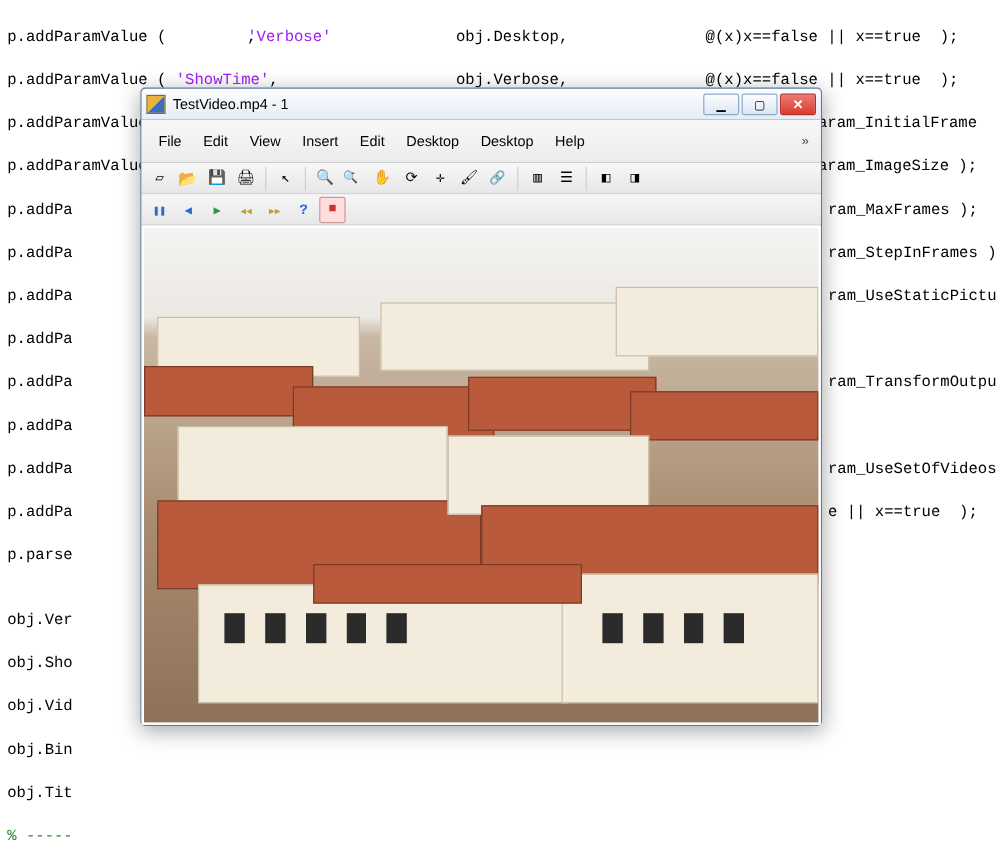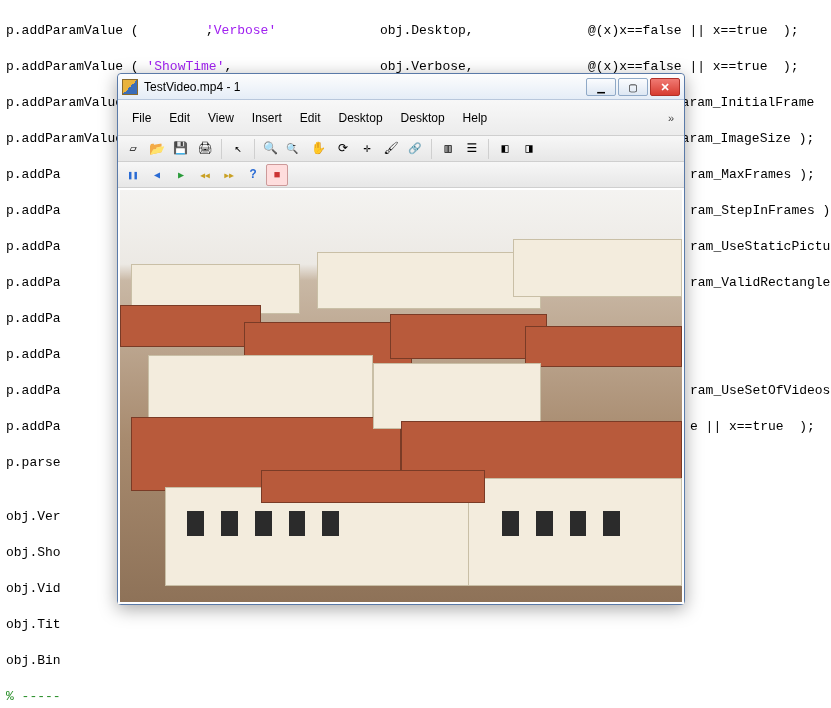--- a/index.html
+++ b/index.html
@@ -164,32 +164,32 @@
 <body>
 
 <div class="code-pane">
 <div class="code-line"><span class="seg" style="width:200px">p.addParamValue ( </span><span class="seg str" style="width:0">'Verbose'</span><span class="seg">,</span><span class="seg" style="position:absolute;left:380px">obj.Desktop,</span><span class="seg" style="position:absolute;left:588px">@(x)x==false || x==true  );</span></div>
 <div class="code-line"><span class="seg">p.addParamValue ( </span><span class="seg str">'ShowTime'</span><span class="seg">,</span><span class="seg" style="position:absolute;left:380px">obj.Verbose,</span><span class="seg" style="position:absolute;left:588px">@(x)x==false || x==true  );</span></div>
 <div class="code-line"><span class="seg">p.addParamValue ( </span><span class="seg str">'InitialFrame'</span><span class="seg">,</span><span class="seg" style="position:absolute;left:380px">obj.InitialFrame,</span><span class="seg" style="position:absolute;left:588px">@obj.check_param_InitialFrame </span></div>
 <div class="code-line"><span class="seg">p.addParamValue ( </span><span class="seg str">'ImageSize'</span><span class="seg">,</span><span class="seg" style="position:absolute;left:380px">obj.ImageSize,</span><span class="seg" style="position:absolute;left:588px">@obj.check_param_ImageSize );</span></div>
 <div class="code-line"><span class="seg">p.addPa</span><span class="seg" style="position:absolute;left:690px">ram_MaxFrames );</span></div>
 <div class="code-line"><span class="seg">p.addPa</span><span class="seg" style="position:absolute;left:690px">ram_StepInFrames );</span></div>
 <div class="code-line"><span class="seg">p.addPa</span><span class="seg" style="position:absolute;left:690px">ram_UseStaticPictu</span></div>
-<div class="code-line"><span class="seg">p.addPa</span><span class="seg" style="position:absolute;left:690px">ram_ValidRectangle</span></div>
 <div class="code-line"><span class="seg">p.addPa</span></div>
+<div class="code-line"><span class="seg">p.addPa</span><span class="seg" style="position:absolute;left:690px">ram_TransformOutpu</span></div>
 <div class="code-line"><span class="seg">p.addPa</span></div>
 <div class="code-line"><span class="seg">p.addPa</span><span class="seg" style="position:absolute;left:690px">ram_UseSetOfVideos</span></div>
 <div class="code-line"><span class="seg">p.addPa</span><span class="seg" style="position:absolute;left:690px">e || x==true  );</span></div>
 <div class="code-line"><span class="seg">p.parse</span></div>
 <div class="code-line"><span class="seg"></span></div>
 <div class="code-line"><span class="seg">obj.Ver</span></div>
 <div class="code-line"><span class="seg">obj.Sho</span></div>
 <div class="code-line"><span class="seg">obj.Vid</span></div>
+<div class="code-line"><span class="seg">obj.Bin</span></div>
 <div class="code-line"><span class="seg">obj.Tit</span></div>
-<div class="code-line"><span class="seg">obj.Bin</span></div>
 <div class="code-line"><span class="seg cmt">% -----</span></div>
 <div class="code-line"><span class="seg"></span></div>
 <div class="code-line"><span class="seg"></span></div>
 
 <div class="code-line"><span class="seg"></span></div>
 
 
 
 <div class="code-line"><span class="seg"></span></div>
 

